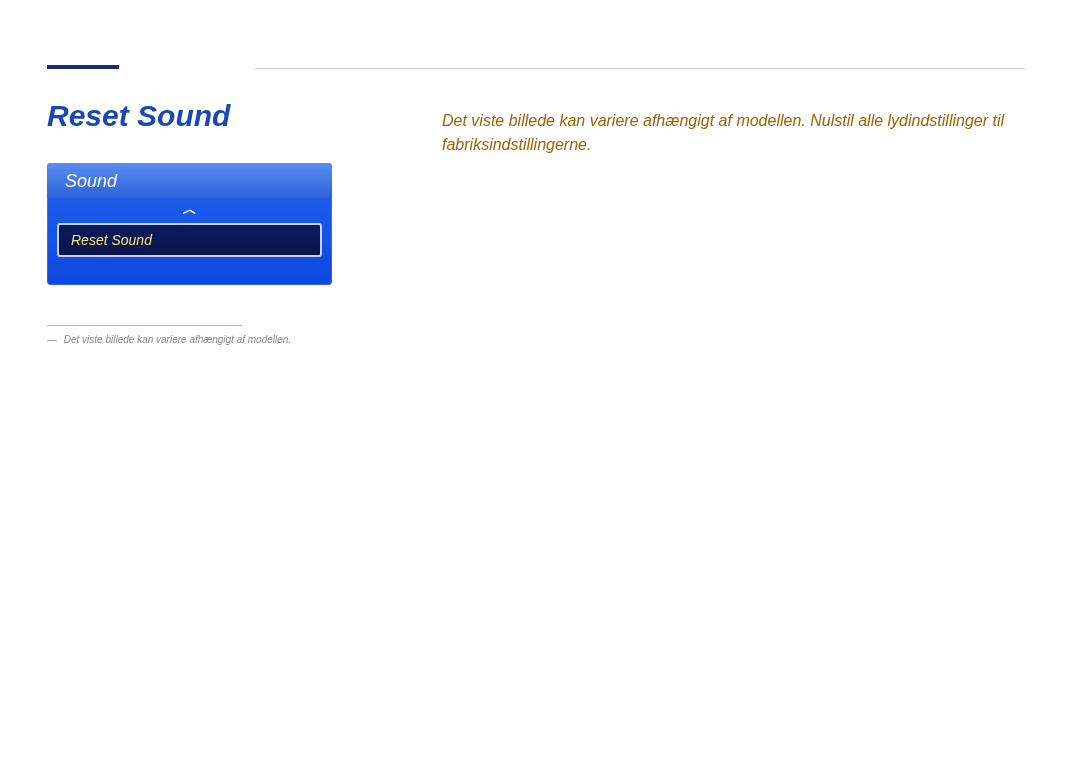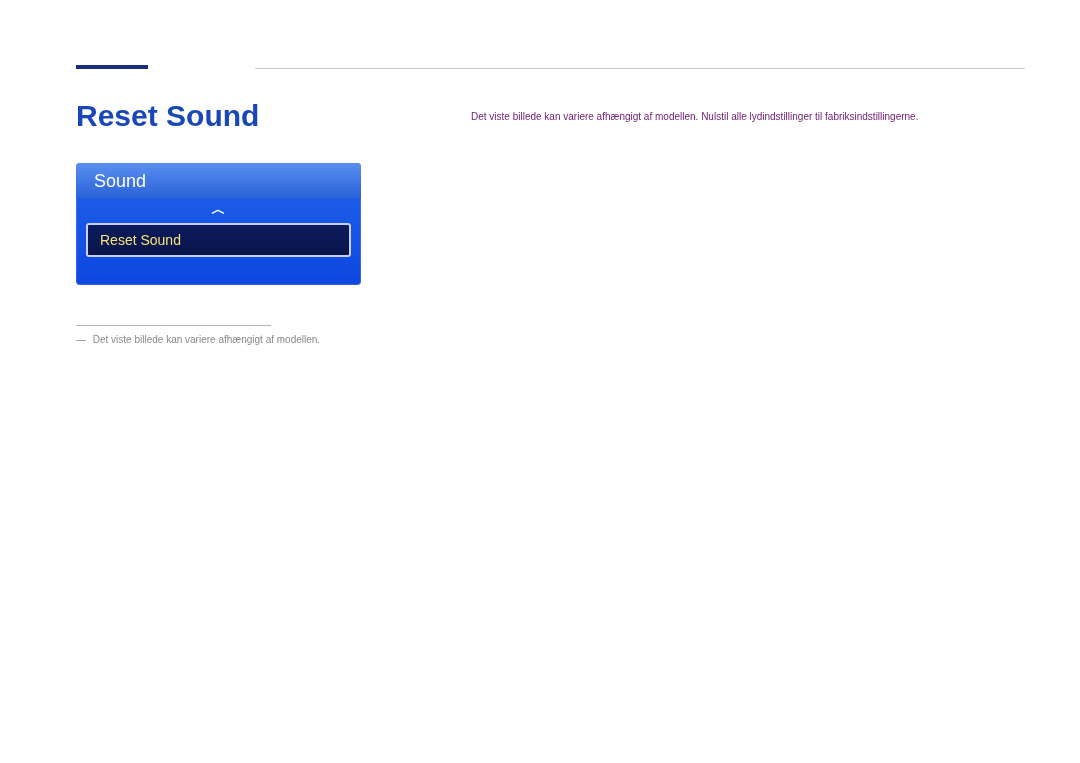--- a/index.html
+++ b/index.html
@@ -8,21 +8,22 @@
       box-sizing: border-box;
     }
     body {
       font-family: Arial, Helvetica, sans-serif;
       background: #ffffff;
       width: 1080px;
       height: 763px;
       position: relative;
     }
     .page {
-      padding: 65px 55px 0 76px;
+      padding: 65px 55px 0 47px;
+      font-style: italic;
     }
     .top-accent {
       width: 72px;
       height: 4px;
       background: #1b2c7a;
       margin-bottom: 0;
     }
     .top-divider {
       position: absolute;
       left: 255px;
@@ -106,22 +107,22 @@
       margin-bottom: 8px;
     }
     .footnote {
       font-size: 10px;
       color: #888;
     }
     .footnote .dash {
       margin-right: 4px;
     }
     .body-text {
-      font-size: 10px;
-      color: #701a75;
+      font-size: 16px;
+      color: #a16207;
       line-height: 1.5;
     }
     .icon-menu {
       display: inline-block;
       width: 11px;
       height: 9px;
       border: 1px solid #222;
       position: relative;
       vertical-align: -1px;
       margin: 0 2px;

